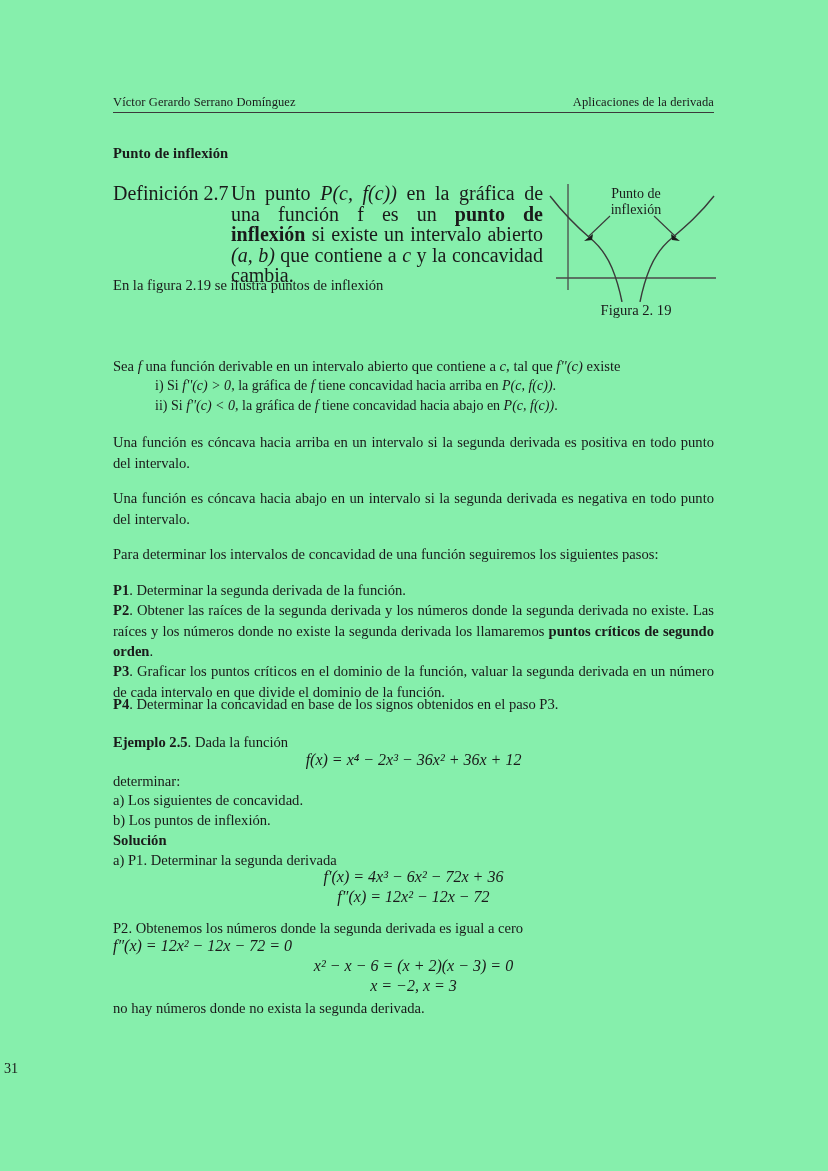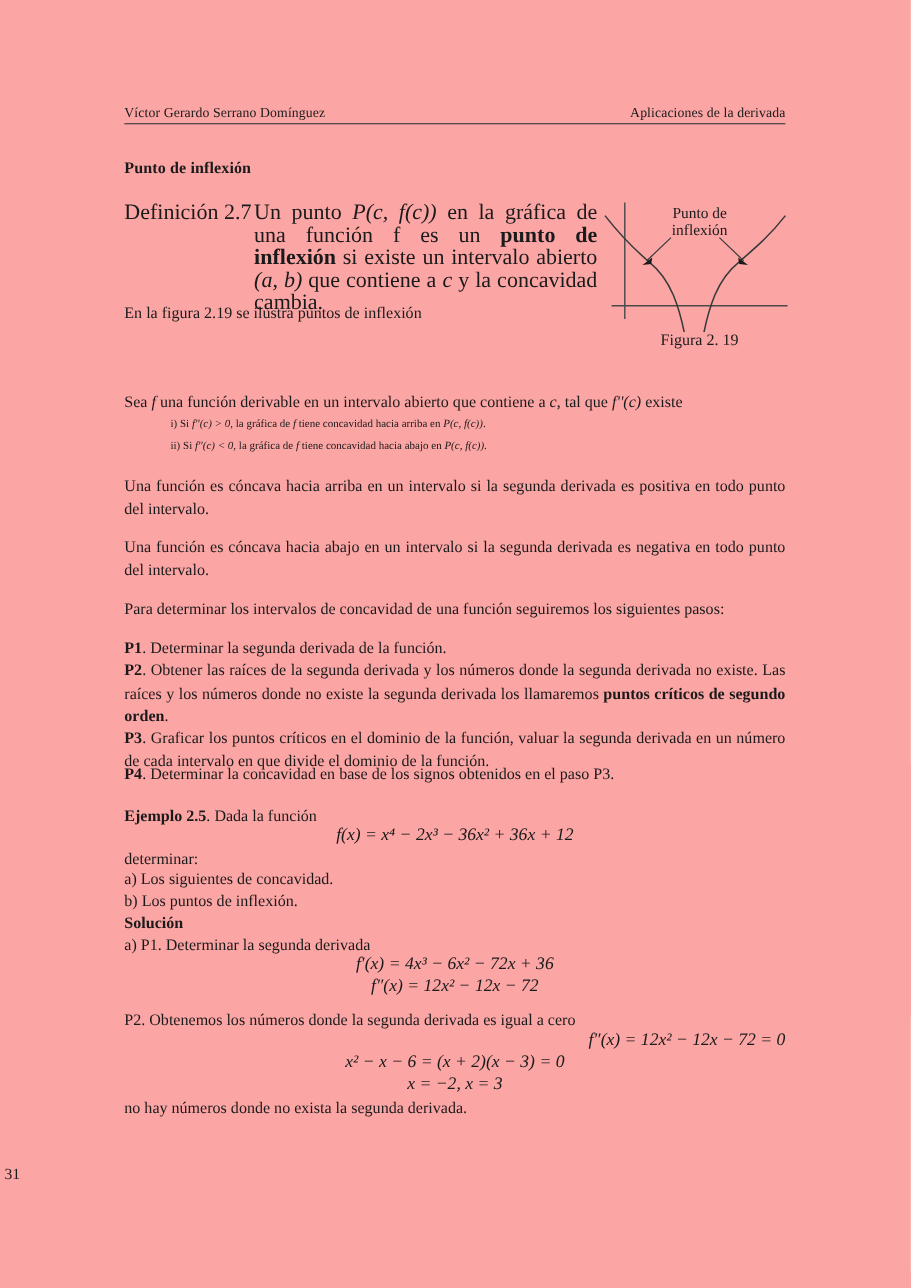--- a/index.html
+++ b/index.html
@@ -14,21 +14,21 @@
     font-family: "Liberation Serif", serif;
     color: #1a1a1a;
     overflow: hidden;
   }
 
   .page {
     position: absolute;
     left: 0; top: 0;
     width: 828px;
     height: 1171px;
-    background: #fca5a5;
+    background: #86efac;
   }
 
   
   .runhead {
     position: absolute;
     left: 113px;
     top: 95px;
     width: 601px;
     display: flex;
     justify-content: space-between;
@@ -117,21 +117,21 @@
     width: 176px;
     text-align: center;
     font-size: 14.6px;
     font-style: normal;
   }
 
   
   .romanline {
     position: absolute;
     left: 155px;
-    font-size: 10px;
+    font-size: 14px;
     line-height: 20.5px;
     white-space: nowrap;
   }
 
   
   .pageno {
     position: absolute;
     left: 4px;
     top: 1060px;
     width: 714px;
@@ -235,21 +235,21 @@
   <div class="blk b" style="left:113px; top:830px;">Solución</div>
 
   <div class="blk" style="left:113px; top:850px;">a) P1. Determinar la segunda derivada</div>
 
   <div class="eqline" style="left:113px; top:868px; width:601px; text-align:center;">f′(x) = 4x³ − 6x² − 72x + 36</div>
 
   <div class="eqline" style="left:113px; top:888px; width:601px; text-align:center;">f″(x) = 12x² − 12x − 72</div>
 
   <div class="blk" style="left:113px; top:918px;">P2. Obtenemos los números donde la segunda derivada es igual a cero</div>
 
-  <div class="eqline" style="left:113px; top:937px; width:601px; text-align:right;">f″(x) = 12x² − 12x − 72 = 0</div>
+  <div class="eqline" style="left:113px; top:937px; width:601px; text-align:left;">f″(x) = 12x² − 12x − 72 = 0</div>
 
   <div class="eqline" style="left:113px; top:957px; width:601px; text-align:center;">x² − x − 6 = (x + 2)(x − 3) = 0</div>
 
   <div class="eqline" style="left:113px; top:977px; width:601px; text-align:center;">x = −2,        x = 3</div>
 
   <div class="blk" style="left:113px; top:998px;">no hay números donde no exista la segunda derivada.</div>
 
   <div class="pageno">31</div>
 
 </div>

